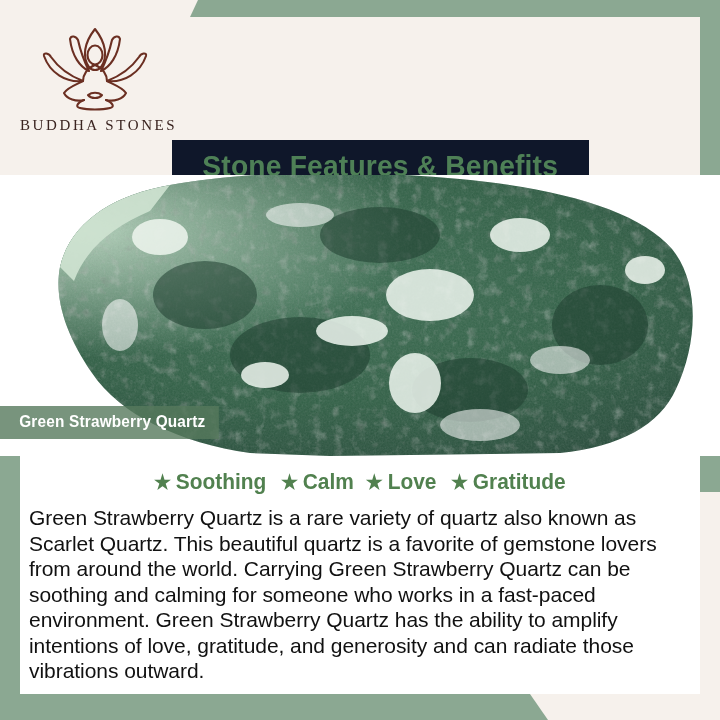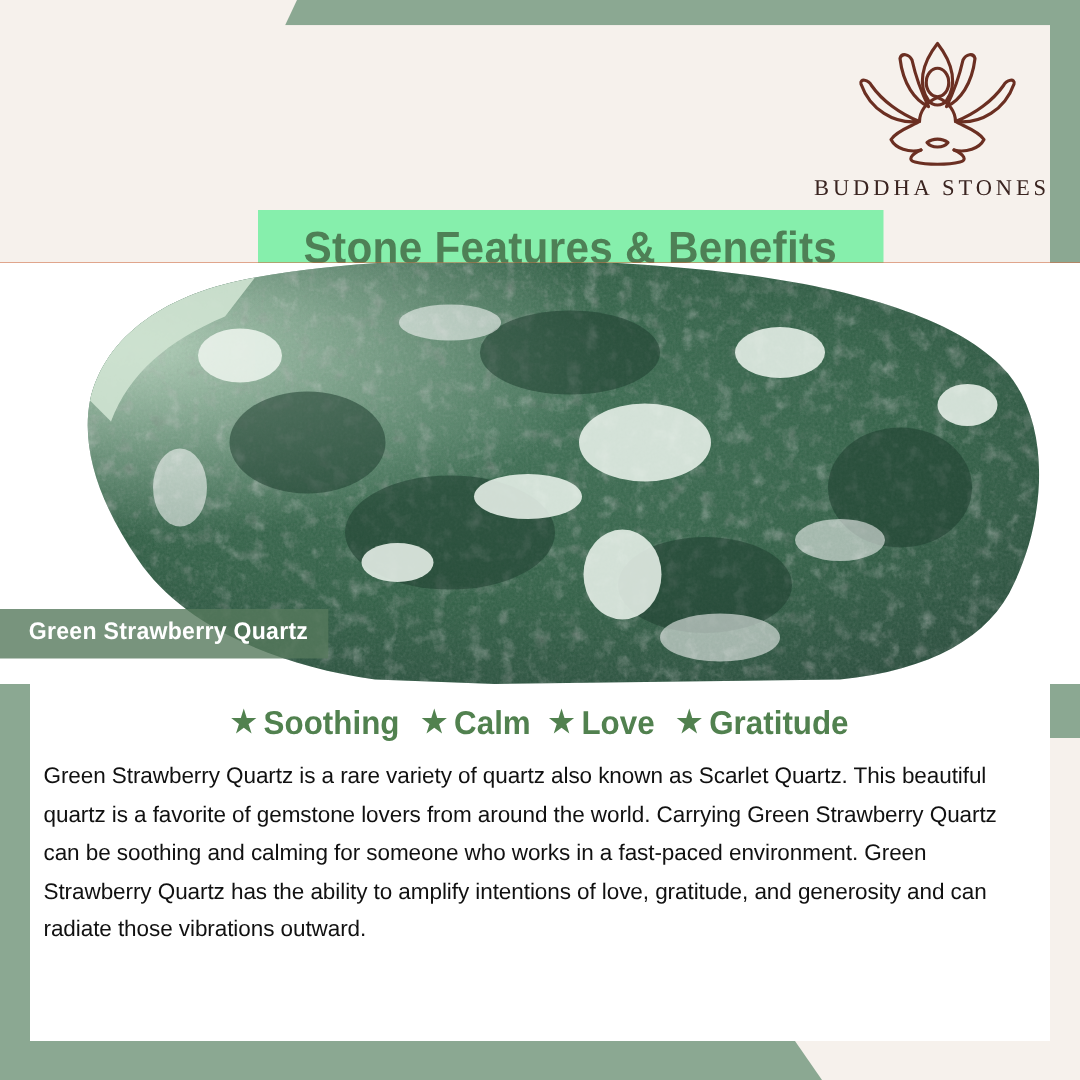--- a/index.html
+++ b/index.html
@@ -41,34 +41,34 @@
     clip-path:polygon(0 0,530px 0,100% 100%,0 100%);
   }
 
   
   .header{
     position:absolute;left:20px;top:17px;right:20px;height:158px;
     background:#f6f1ec;
   }
   .logo-wrap{
     position:absolute;left:0;right:0;top:6px;
-    display:flex;flex-direction:column;align-items:flex-end;
+    display:flex;flex-direction:column;align-items:flex-start;
   }
   .logo-mark{display:block;}
   .logo-word{
     margin-top:2px;
     font-family:"Liberation Serif", serif;
     font-size:15px;letter-spacing:2.6px;
     color:#3a2420;font-weight:400;
   }
 
   
   .title-banner{
     position:absolute;left:152px;top:123px;width:417px;height:52px;
-    background:#86efac;
+    background:#0f172a;
     display:flex;align-items:center;justify-content:center;
   }
   .title-text{
     font-family:"Liberation Sans Narrow","Liberation Sans",sans-serif;
     font-weight:700;
     font-size:30px;
     letter-spacing:.2px;
     color:#4e8056;
     transform:scaleX(.94);
     white-space:nowrap;
@@ -109,21 +109,21 @@
     font-weight:700;font-size:22px;
     white-space:nowrap;
     transform:scaleX(.95);
   }
   .star{font-size:20px;line-height:1;color:#51814f;}
 
   .paragraph{
     margin:10px 12px 0 9px;
     color:#111111;
     font-family:"Liberation Sans Narrow","Liberation Sans",sans-serif;
-    font-size:15px;
+    font-size:21px;
     line-height:25.5px;
     letter-spacing:-.05px;
     text-align:left;
   }
 </style>
 </head>
 <body>
 
 <div id="poster">
 

